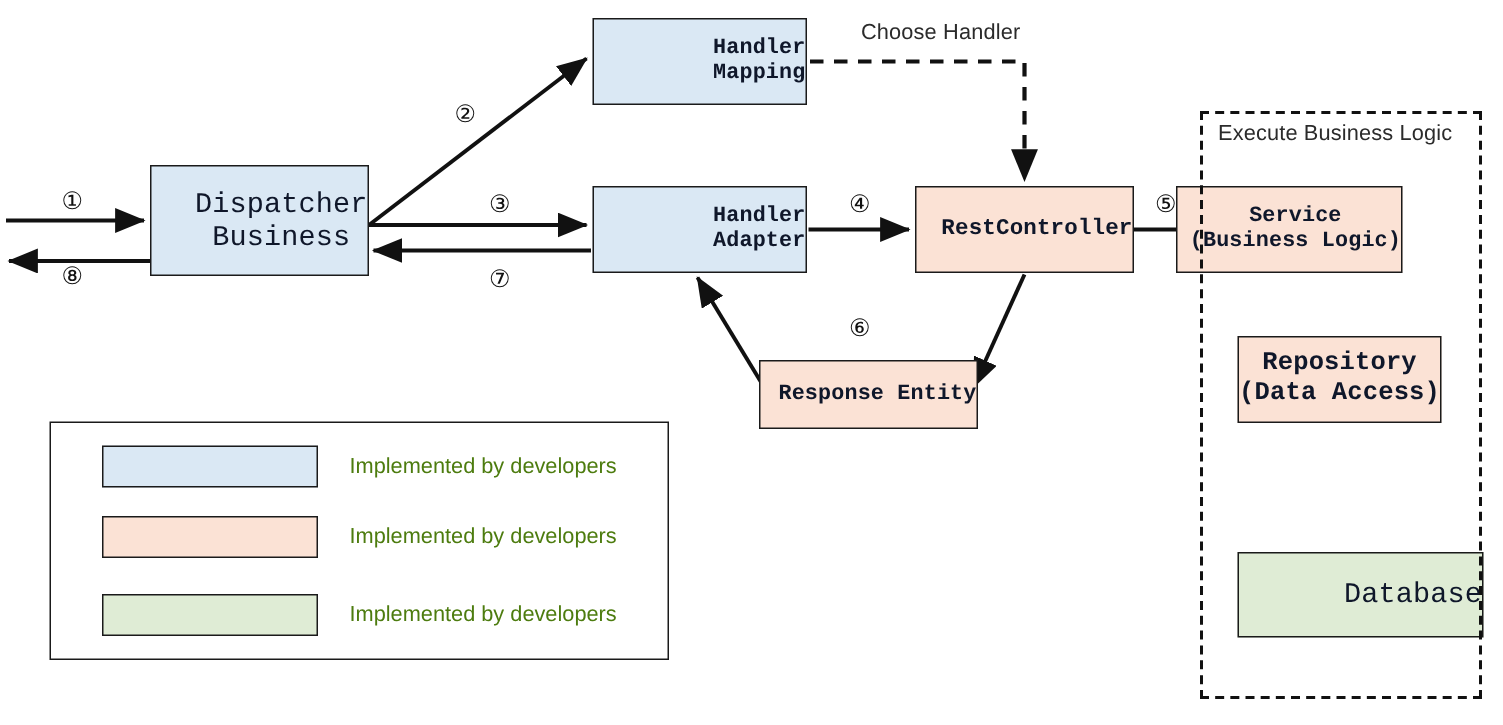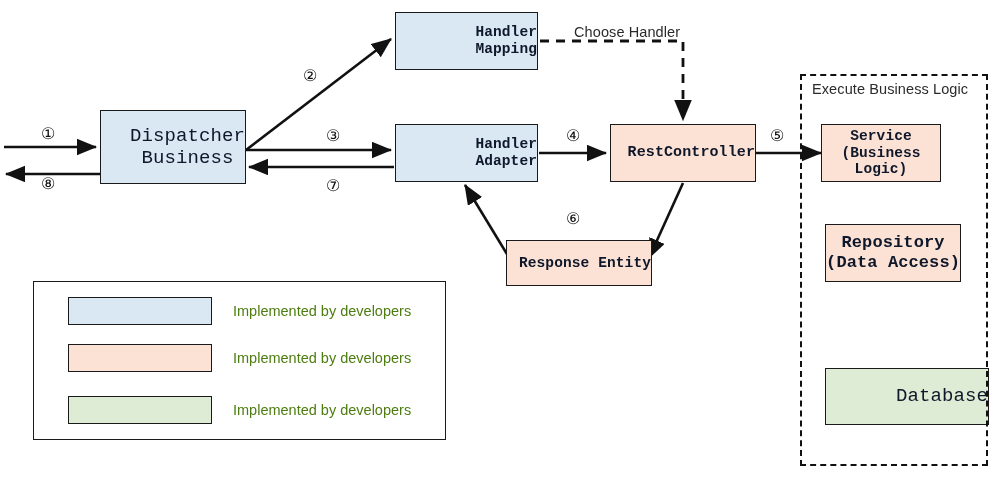--- a/index.html
+++ b/index.html
@@ -140,41 +140,41 @@
   </div>
 
   <div class="node node-peach" style="left:610px; top:124px; width:146px; height:58px; font-size:15px; font-weight:700;padding-left:39px;">
     <span>RestController</span>
   </div>
 
   <div class="node node-peach" style="left:506px; top:240px; width:146px; height:46px; font-size:14.5px; font-weight:700;">
     <span>Response Entity</span>
   </div>
 
-  <div class="node node-peach" style="left:821px; top:124px; width:120px; height:58px; font-size:14.5px; font-weight:700;">
+  <div class="node node-peach" style="left:784px; top:124px; width:151px; height:58px; font-size:14.5px; font-weight:700;">
     <div>
       <span>Service</span>
       <span>(Business Logic)</span>
     </div>
   </div>
 
   <div class="node node-peach" style="left:825px; top:224px; width:136px; height:58px; font-size:17px; font-weight:700;">
     <div>
       <span>Repository</span>
       <span>(Data Access)</span>
     </div>
   </div>
 
   <div class="node node-green" style="left:825px; top:368px; width:164px; height:57px; font-size:19px;">
     <span>Database</span>
   </div>
 
   <div class="dashbox" style="left:800px; top:74px; width:188px; height:392px;"></div>
 
-  <div class="label" style="left:574px; top:24px; font-size:14.5px;">Choose Handler</div>
+  <div class="label" style="left:574px; top:14px; font-size:14.5px;">Choose Handler</div>
   <div class="label" style="left:812px; top:41px; font-size:14.5px;margin-top:40px;">Execute Business Logic</div>
 
   <div class="step" style="left:41px;  top:124px;">①</div>
   <div class="step" style="left:41px;  top:174px;">⑧</div>
   <div class="step" style="left:303px; top:66px;">②</div>
   <div class="step" style="left:326px; top:126px;">③</div>
   <div class="step" style="left:326px; top:176px;">⑦</div>
   <div class="step" style="left:566px; top:126px;">④</div>
   <div class="step" style="left:770px; top:126px;">⑤</div>
   <div class="step" style="left:566px; top:209px;">⑥</div>

